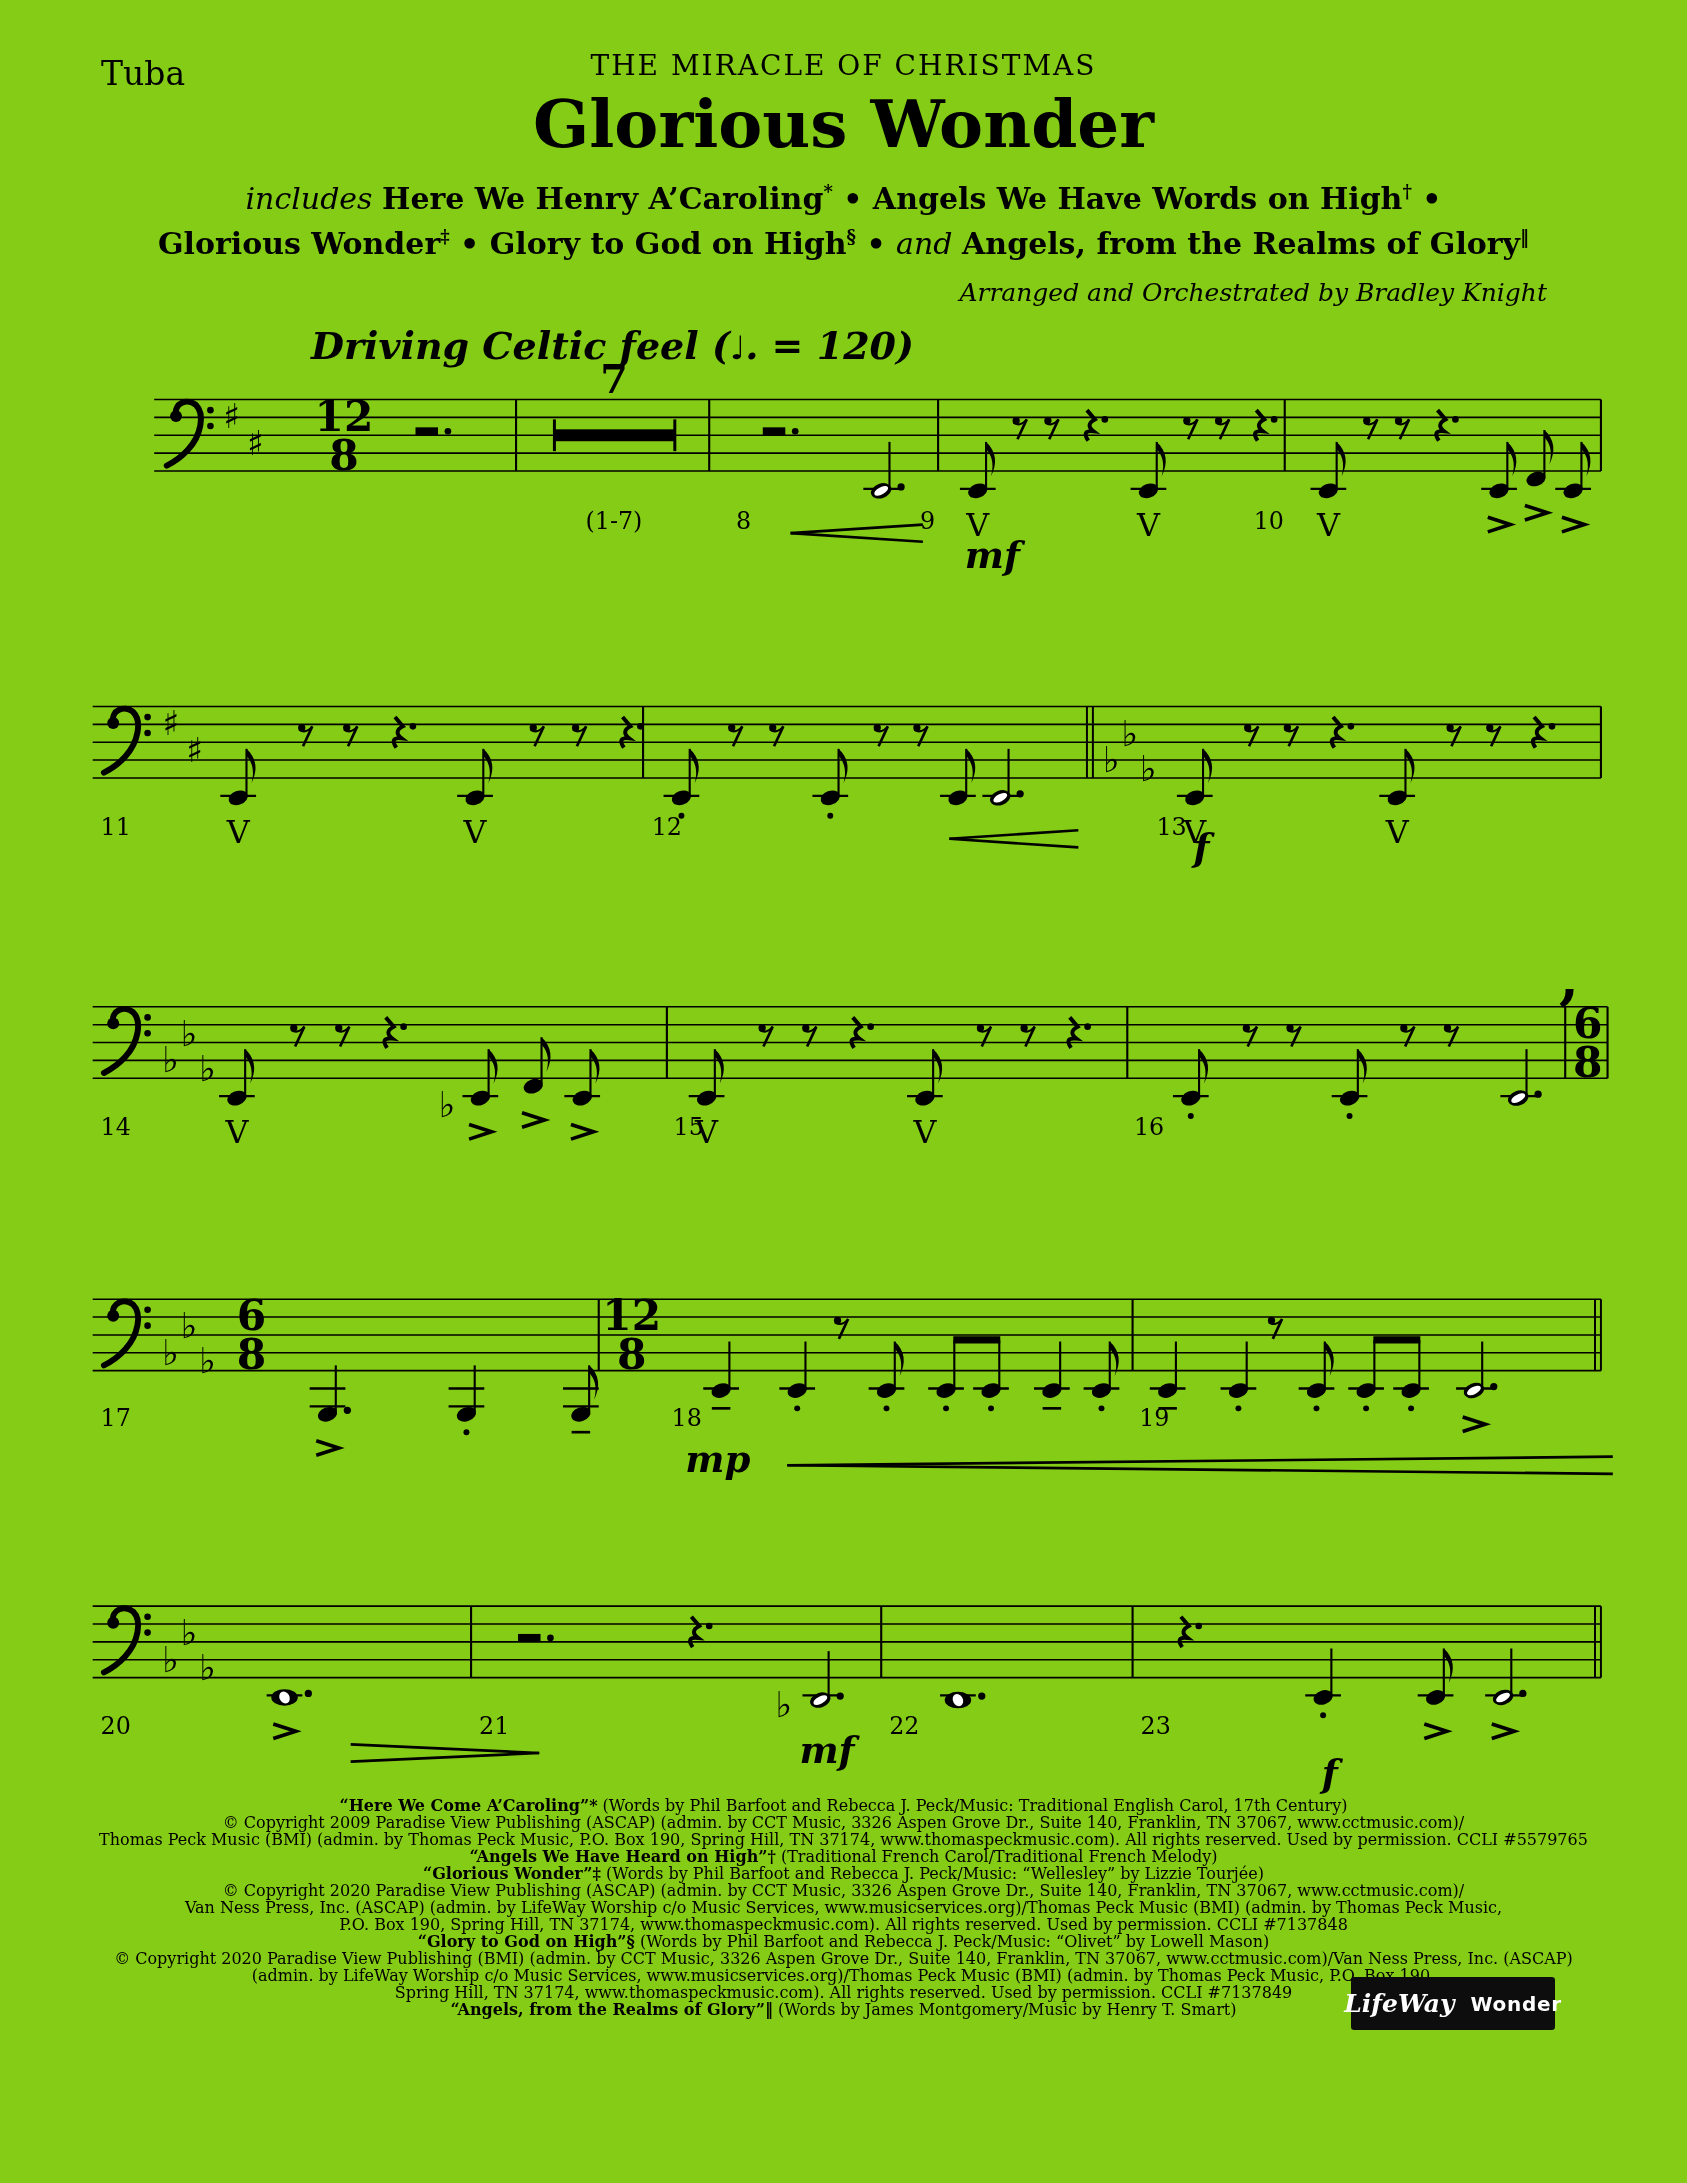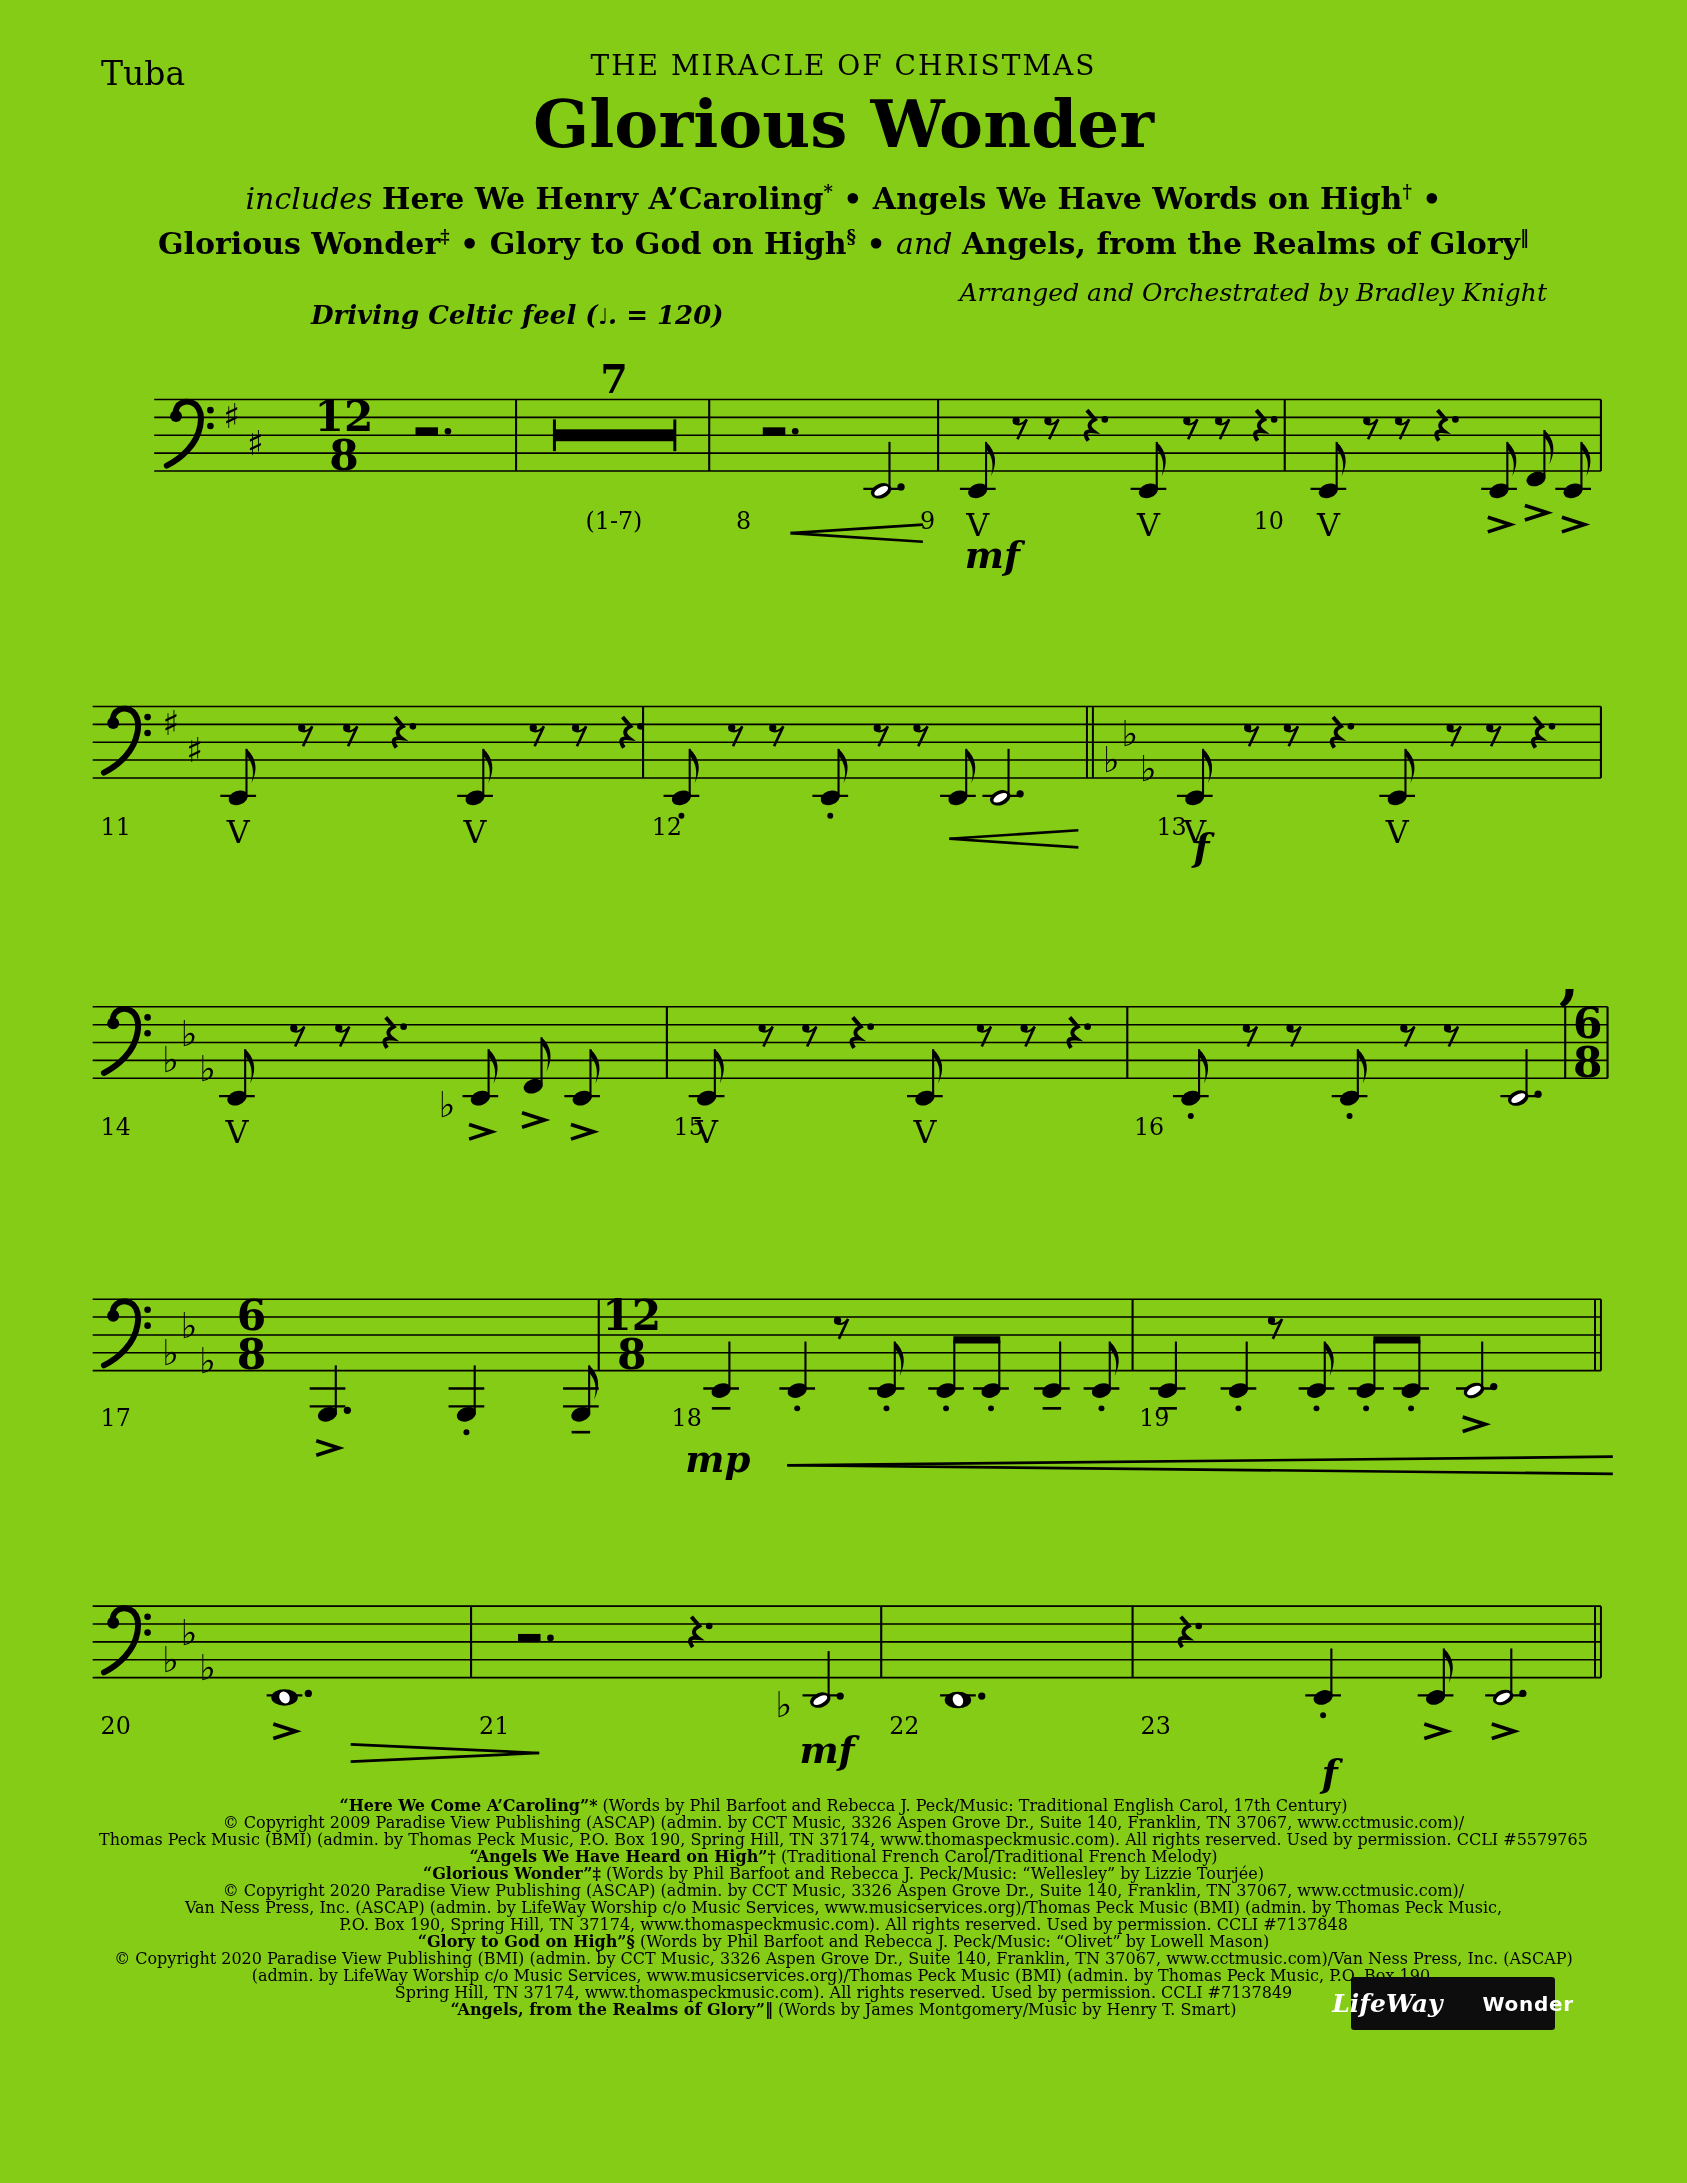--- a/index.html
+++ b/index.html
@@ -5,29 +5,29 @@
   html,body{margin:0;padding:0;background:#e8e8e8;}
   .page{position:relative;width:1687px;height:2183px;background:#84cc16;margin:0 auto;
         font-family:"DejaVu Serif",serif;color:#000;overflow:hidden;}
   .abs{position:absolute;}
   .instrument{left:101px;top:54px;font-size:33px;}
   .series{left:0;right:0;top:49px;text-align:center;font-size:28px;letter-spacing:2px;}
   .title{left:0;right:0;top:85px;text-align:center;font-size:66px;font-weight:bold;}
   .subtitle{left:0;right:0;text-align:center;font-size:30px;font-weight:bold;}
   .sub1{top:181px;} .sub2{top:226px;}
   .byline{left:0;right:140px;top:278px;text-align:right;font-size:25px;font-style:italic;}
-  .tempo{left:311px;top:300px;font-size:26px;font-weight:bold;font-style:italic;}
+  .tempo{left:311px;top:323px;font-size:38px;font-weight:bold;font-style:italic;}
   .seg-i{font-style:italic;font-weight:normal;}
   .sup{font-size:60%;vertical-align:super;}
   .noteglyph{font-style:normal;font-family:"DejaVu Sans",sans-serif;font-size:0.85em;}
   svg.music{left:0;top:0;pointer-events:none;}
   .footer{left:0;right:0;top:1797px;text-align:center;font-size:16px;line-height:17px;}
   .fline{white-space:nowrap;}
   .logo{left:1351px;top:1977px;width:204px;height:53px;background:#0d0d0d;border-radius:3.3px;
-        display:flex;align-items:center;justify-content:center;gap:20px;}
+        display:flex;align-items:center;justify-content:center;gap:8px;}
   .logo .lw{color:#fff;font-family:"DejaVu Serif",serif;font-style:italic;font-weight:bold;font-size:25px;}
   .logo .sep{width:1.3px;height:26.5px;background:#9a9a9a;}
   .logo .ws{color:#fff;font-family:"DejaVu Sans",sans-serif;font-weight:600;font-size:20px;letter-spacing:0.7px;}
 </style>
 </head>
 <body>
 
 <div class="page">
   <div class="abs instrument">Tuba</div>
   <div class="abs series">THE MIRACLE OF CHRISTMAS</div>

